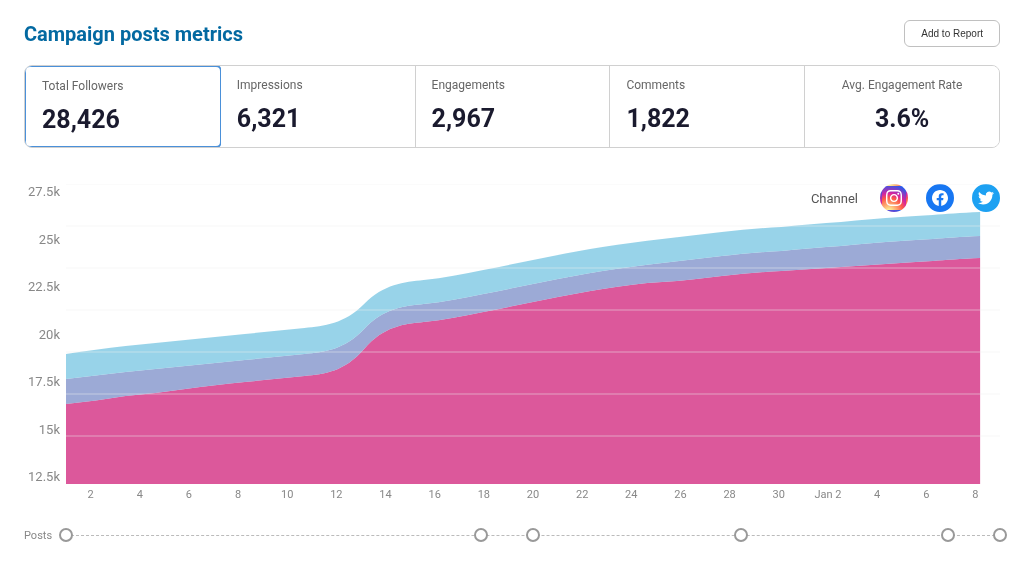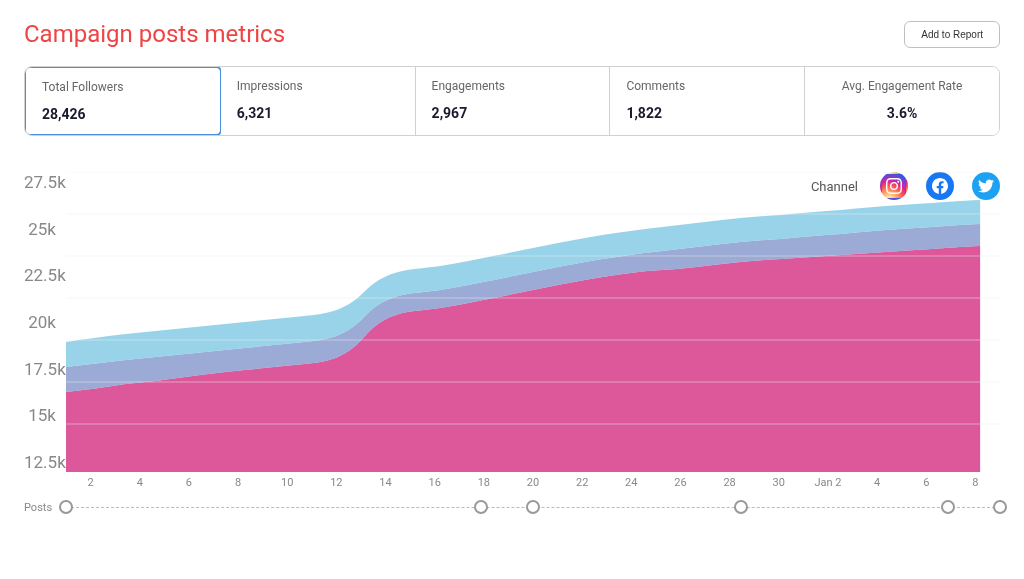--- a/index.html
+++ b/index.html
@@ -13,23 +13,23 @@
     }
 
     .header {
       display: flex;
       justify-content: space-between;
       align-items: center;
       margin-bottom: 18px;
     }
 
     .page-title {
-      font-size: 24px;
-      font-weight: 400;
-      color: #ef4444;
+      font-size: 20px;
+      font-weight: 700;
+      color: #0369a1;
     }
 
     .add-report-btn {
       border: 1.5px solid #c0c0c0;
       background: #fff;
       color: #333;
       padding: 7px 16px;
       border-radius: 6px;
       font-size: 10px;
       cursor: pointer;
@@ -59,21 +59,21 @@
     }
 
     .metric-label {
       font-size: 12px;
       color: #666;
       margin-bottom: 12px;
       font-weight: 400;
     }
 
     .metric-value {
-      font-size: 14px;
+      font-size: 25px;
       font-weight: 700;
       color: #1a1a2e;
     }
 
     .chart-section {
       position: relative;
       margin-top: 4px;
     }
 
     .channel-legend {
@@ -129,23 +129,23 @@
       top: 0;
       height: 100%;
       display: flex;
       flex-direction: column;
       justify-content: space-between;
       width: 42px;
       padding-bottom: 0;
     }
 
     .y-label {
-      font-size: 17px;
+      font-size: 13px;
       color: #888;
-      text-align: center;
+      text-align: right;
       padding-right: 6px;
     }
 
     .chart-area {
       position: absolute;
       left: 42px;
       right: 0;
       top: 0;
       bottom: 0;
     }
@@ -161,21 +161,21 @@
       font-size: 11px;
       color: #888;
       text-align: center;
       flex: 1;
     }
 
     .posts-row {
       display: flex;
       align-items: flex-start;
       padding-left: 42px;
-      margin-top: 8px;
+      margin-top: 24px;
       position: relative;
     }
 
     .posts-label {
       font-size: 11px;
       color: #888;
       position: absolute;
       left: 0;
       top: 50%;
       transform: translateY(-50%);

